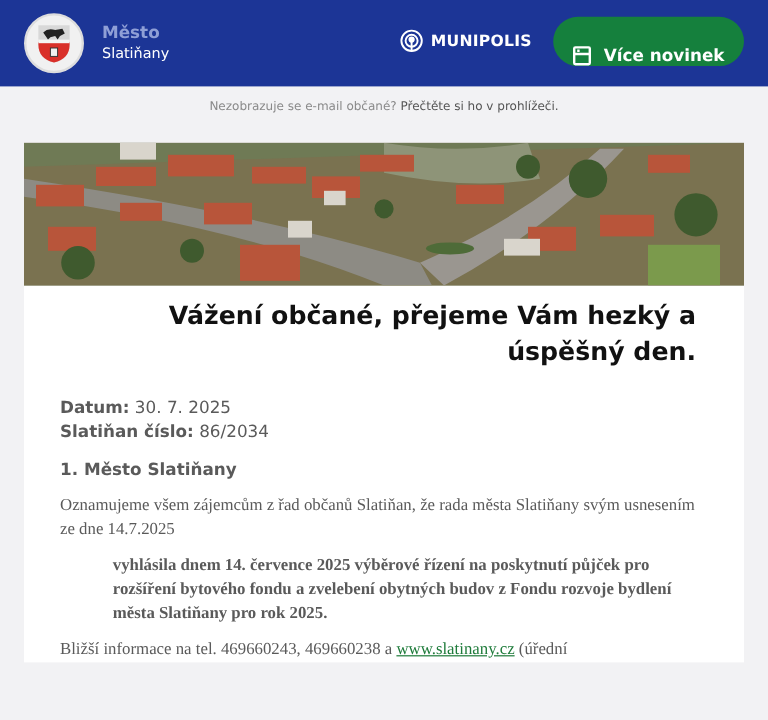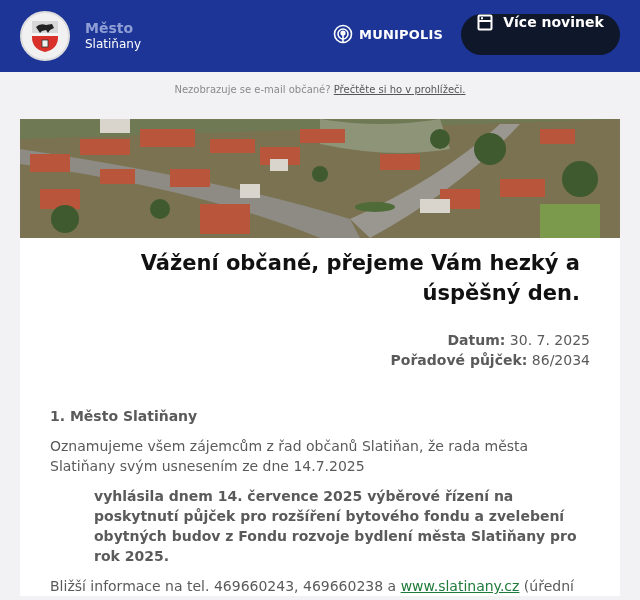--- a/index.html
+++ b/index.html
@@ -6,35 +6,35 @@
   html, body { width: 640px; height: 600px; overflow: hidden; }
   body { background: #f2f2f4; font-family: "DejaVu Sans", sans-serif; color: #5a5a5a; }
 
   .header { height: 72px; background: #1c3596; display: flex; align-items: center; padding: 0 20px; position: relative; }
   .logo { width: 50px; height: 50px; border-radius: 50%; background: #f1f1f1; display: flex; align-items: center; justify-content: center; border: 2px solid #ddd; }
   .brand { margin-left: 15px; line-height: 1.2; }
   .brand-small { font-size: 14px; font-weight: bold; color: #8f9fd6; display: block; }
   .brand-big { font-size: 12px; color: #ffffff; display: block; }
   .munipolis { position: absolute; left: 333px; top: 24px; display: flex; align-items: center; color: #fff; font-weight: bold; font-size: 13px; letter-spacing: 0.2px; }
   .munipolis svg { margin-right: 6px; }
-  .more-btn { position: absolute; left: 461px; top: 14px; width: 159px; height: 41px; border-radius: 21px; background: #0f172a; color: #fff; display: flex; align-items: flex-start; justify-content: center; font-weight: bold; font-size: 14px; }
+  .more-btn { position: absolute; left: 461px; top: 14px; width: 159px; height: 41px; border-radius: 21px; background: #15803d; color: #fff; display: flex; align-items: flex-end; justify-content: center; font-weight: bold; font-size: 14px; }
   .more-btn svg { margin-right: 10px; }
 
   .preheader { text-align: center; font-size: 10px; color: #8a8a8a; padding-top: 12px; height: 47px; }
-  .preheader a { color: #555; text-decoration: underline; }
+  .preheader a { color: #555; }
 
   .card { margin: 0 20px; background: #fff; }
   .hero { height: 119px; overflow: hidden; position: relative; background: #7c7a5c; }
 
   .content { padding: 10px 30px 0 30px; }
   .title { text-align: right; font-size: 21px; font-weight: bold; color: #111; line-height: 30px; padding: 0 10px; }
-  .meta { margin-top: 22px; font-size: 14px; line-height: 20px; text-align: right; }
+  .meta { margin-top: 22px; font-size: 14px; line-height: 20px; }
   .meta b { color: #5a5a5a; }
-  .section-title { margin-top: 36px; font-size: 14px; font-weight: bold; line-height: 20px; }
-  p { font-size: 14px; line-height: 20px; margin-top: 10px; }
+  .section-title { margin-top: 12px; font-size: 14px; font-weight: bold; line-height: 20px; }
+  p { font-size: 14px; line-height: 20px; margin-top: 10px; font-family: Liberation Serif, serif; }
   p.bold { font-weight: bold; margin-left: 44px; }
   a.link { color: #1e7b3a; text-decoration: underline; }
 </style>
 </head>
 <body>
 
 <div class="header">
   <div class="logo">
     <svg width="30" height="34" viewBox="0 0 30 34">
       <path d="M2 2 H28 V18 Q28 30 15 33 Q2 30 2 18 Z" fill="#d8d8d8"></path>
@@ -117,21 +117,21 @@
 
   <div class="content">
     <h1 class="title">Vážení občané, přejeme Vám hezký a úspěšný den.</h1>
 
     <div class="meta">
       <div>
         <b>Datum:</b>
         <span>30. 7. 2025</span>
       </div>
       <div>
-        <b>Pořadové půjček:</b>
+        <b>Slatiňan číslo:</b>
         <span>86/2034</span>
       </div>
     </div>
 
     <div class="section-title">1. Město Slatiňany</div>
 
     <p>Oznamujeme všem zájemcům z řad občanů Slatiňan, že rada města Slatiňany svým usnesením ze dne 14.7.2025</p>
     <p class="bold">vyhlásila dnem 14. července 2025 výběrové řízení na poskytnutí půjček pro rozšíření bytového fondu a zvelebení obytných budov z Fondu rozvoje bydlení města Slatiňany pro rok 2025.</p>
     <p><span>Bližší informace na tel. 469660243, 469660238 a </span><a class="link">www.slatinany.cz</a><span> (úřední</span></p>
   </div>

